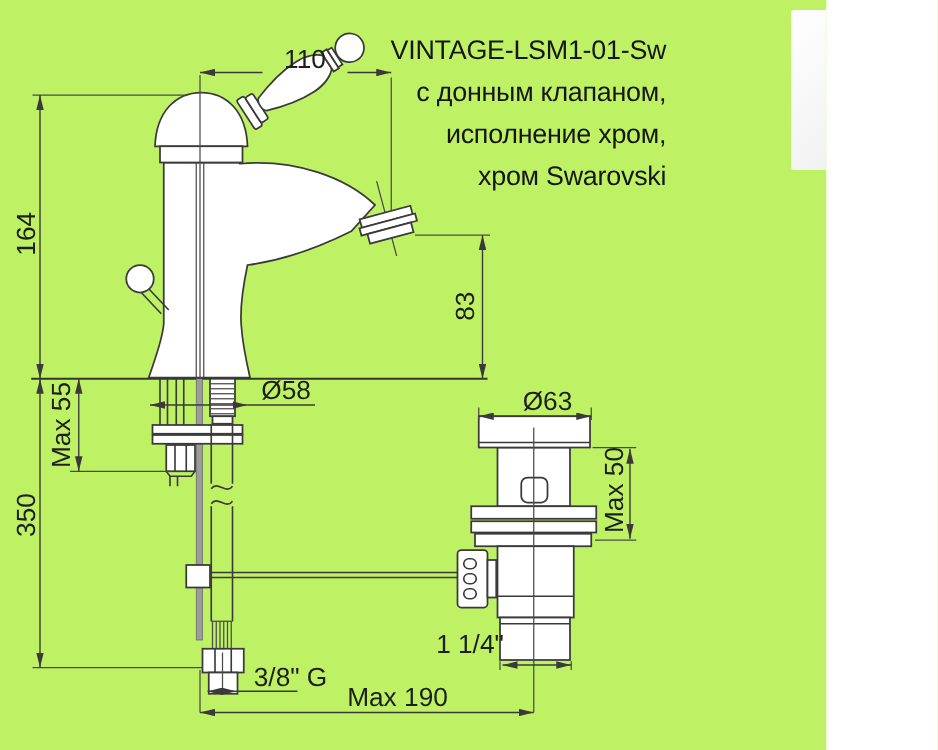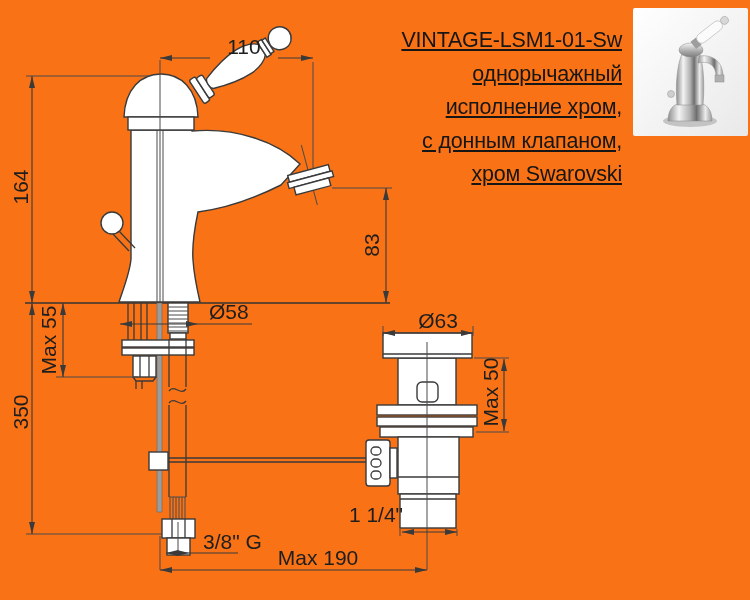--- a/index.html
+++ b/index.html
@@ -1,22 +1,22 @@
 <!DOCTYPE html>
 <html><head>
 <meta charset="utf-8">
 <style>
   html,body{margin:0;padding:0;background:#ffffff;}
-  .stage{position:relative;width:750px;height:600px;background:#f97316;overflow:hidden;
+  .stage{position:relative;width:661px;height:600px;background:#bef264;overflow:hidden;
          font-family:"Liberation Sans",sans-serif;}
   svg text{font-family:"Liberation Sans",sans-serif;fill:#1e1e1e;}
   .dimtxt{font-size:21px;}
   .info{position:absolute;top:24px;right:128px;text-align:right;
         font-size:21.5px;line-height:33.5px;color:#161616;letter-spacing:-0.2px;}
-  .info div{white-space:nowrap;text-decoration:underline;}
+  .info div{white-space:nowrap;}
   .ln{stroke:#3a3a3a;stroke-width:1.3;fill:none;}
   .out{stroke:#3a3a3a;stroke-width:1.4;fill:#ffffff;}
   .ext{stroke:#4a4a4a;stroke-width:1;fill:none;}
   .dim{stroke:#3a3a3a;stroke-width:1.1;fill:none;}
   .thick{stroke:#353535;stroke-width:1.7;fill:none;}
 </style>
 </head>
 <body>
 
 <div class="stage">
@@ -224,19 +224,18 @@
       <rect x="0" y="-4" width="7" height="9" fill="#9d9d9d"></rect>
       <rect x="6" y="-5" width="30" height="10" rx="5" fill="#fbfbfb" stroke="#bdbdbd" stroke-width="0.7"></rect>
       <circle cx="40" cy="0" r="4" fill="#d8d8d8" stroke="#9d9d9d" stroke-width="0.5"></circle>
     </g>
   </g>
 </svg>
 
 
 <div class="info">
   <div>VINTAGE-LSM1-01-Sw</div>
-  <div>однорычажный</div>
+  <div>с донным клапаном,</div>
   <div>исполнение хром,</div>
-  <div>с донным клапаном,</div>
   <div>хром Swarovski</div>
 </div>
 
 </div>
 
 </body></html>

